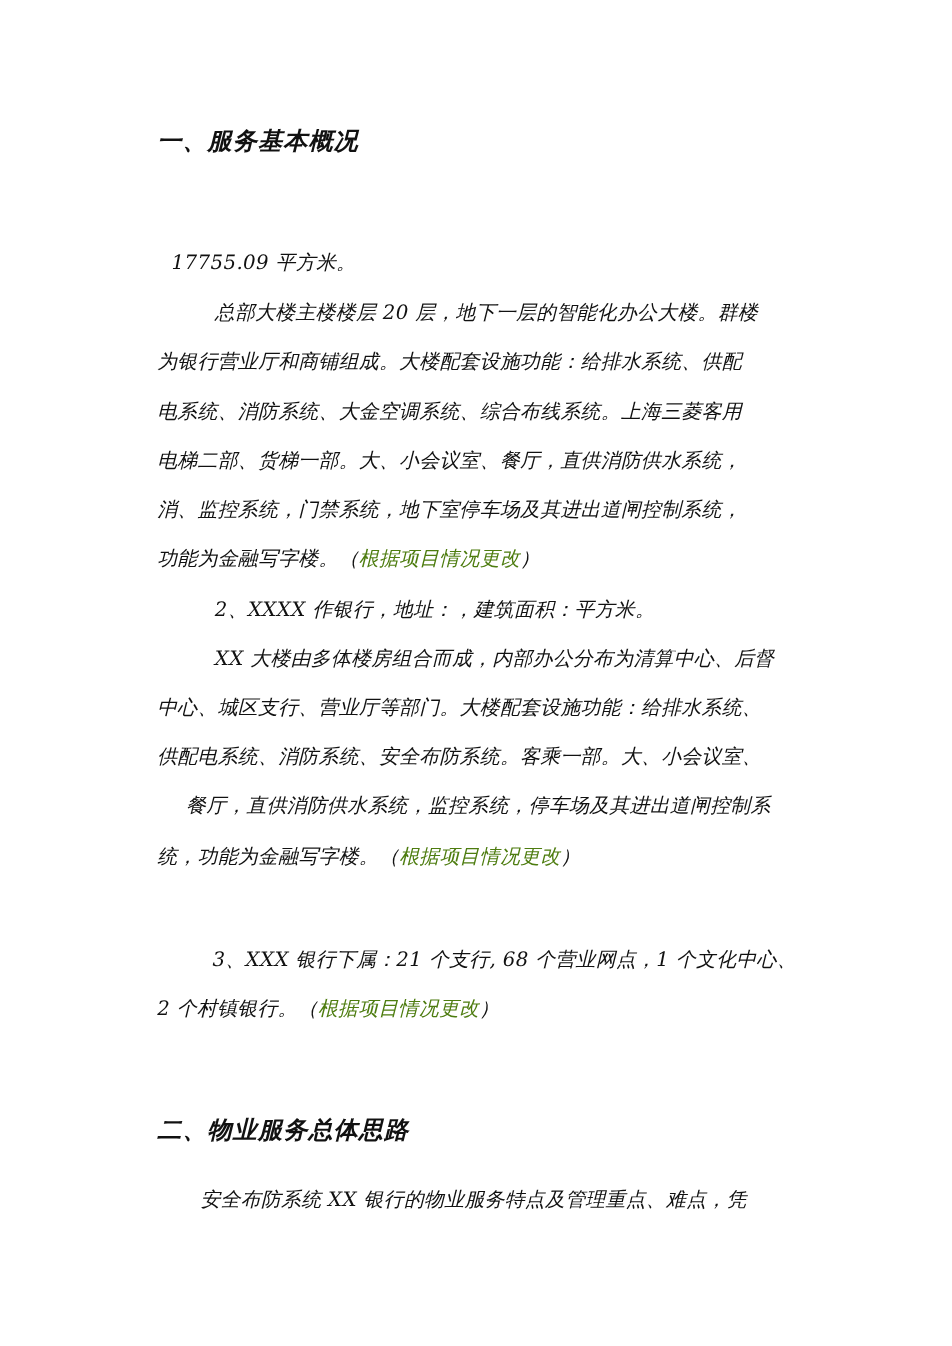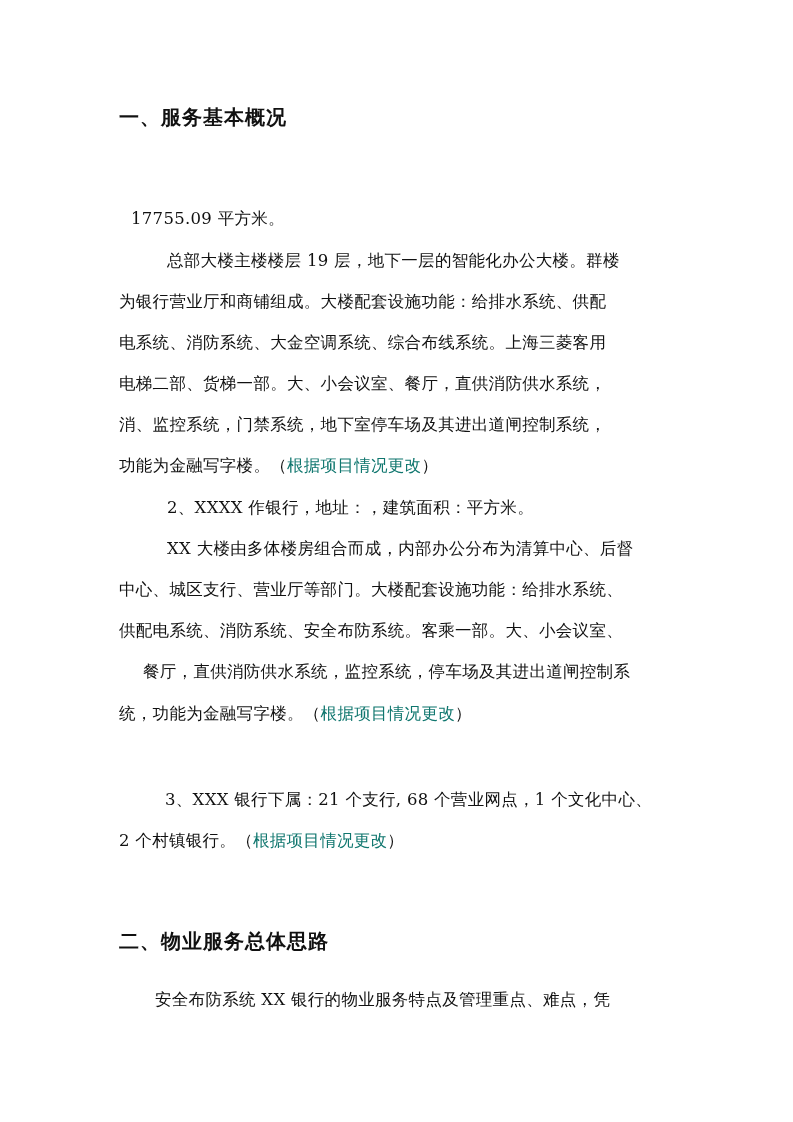--- a/index.html
+++ b/index.html
@@ -10,41 +10,42 @@
     body {
       width: 793px;
       height: 1122px;
       position: relative;
       overflow: hidden;
       font-family: "DejaVu Serif", "Liberation Serif", serif;
       color: #111111;
     }
     .page {
       position: absolute;
-      left: 0; top: 0;
+      left: 12px; top: 0;
       width: 646px;
       height: 1122px;
+      font-style: italic;
     }
     .heading {
       position: absolute;
       left: 119px;
       font-family: "DejaVu Sans", "Liberation Sans", sans-serif;
       font-weight: bold;
       font-size: 20px;
       letter-spacing: 1px;
       white-space: nowrap;
     }
     .line {
       position: absolute;
       font-size: 16.5px;
       white-space: nowrap;
       letter-spacing: 0.3px;
     }
     .note {
-      color: #0f766e;
+      color: #4d7c0f;
     }
     .footer {
       position: absolute;
       top: 1028px;
       left: 0;
       width: 793px;
       text-align: center;
       font-family: "Liberation Serif", serif;
       font-weight: bold;
       font-size: 11px;
@@ -52,21 +53,21 @@
   </style>
 </head>
 <body>
 
 <div class="page">
 
   <div class="heading" style="top:104px;">一、服务基本概况</div>
 
   <div class="line" style="left:119px; top:208px;margin-left:12px;">17755.09 平方米。</div>
 
-  <div class="line" style="left:167px; top:250px;">总部大楼主楼楼层 19 层，地下一层的智能化办公大楼。群楼</div>
+  <div class="line" style="left:167px; top:250px;">总部大楼主楼楼层 20 层，地下一层的智能化办公大楼。群楼</div>
   <div class="line" style="left:119px; top:291px;">为银行营业厅和商铺组成。大楼配套设施功能：给排水系统、供配</div>
   <div class="line" style="left:119px; top:332px;">电系统、消防系统、大金空调系统、综合布线系统。上海三菱客用</div>
   <div class="line" style="left:119px; top:373px;">电梯二部、货梯一部。大、小会议室、餐厅，直供消防供水系统，</div>
   <div class="line" style="left:119px; top:414px;">消、监控系统，门禁系统，地下室停车场及其进出道闸控制系统，</div>
   <div class="line" style="left:119px; top:455px;"><span>功能为金融写字楼。（</span><span class="note">根据项目情况更改</span><span>）</span></div>
 
   <div class="line" style="left:167px; top:497px;">2、XXXX 作银行，地址：，建筑面积：平方米。</div>
   <div class="line" style="left:167px; top:538px;">XX 大楼由多体楼房组合而成，内部办公分布为清算中心、后督</div>
   <div class="line" style="left:119px; top:579px;">中心、城区支行、营业厅等部门。大楼配套设施功能：给排水系统、</div>
   <div class="line" style="left:119px; top:620px;">供配电系统、消防系统、安全布防系统。客乘一部。大、小会议室、</div>

